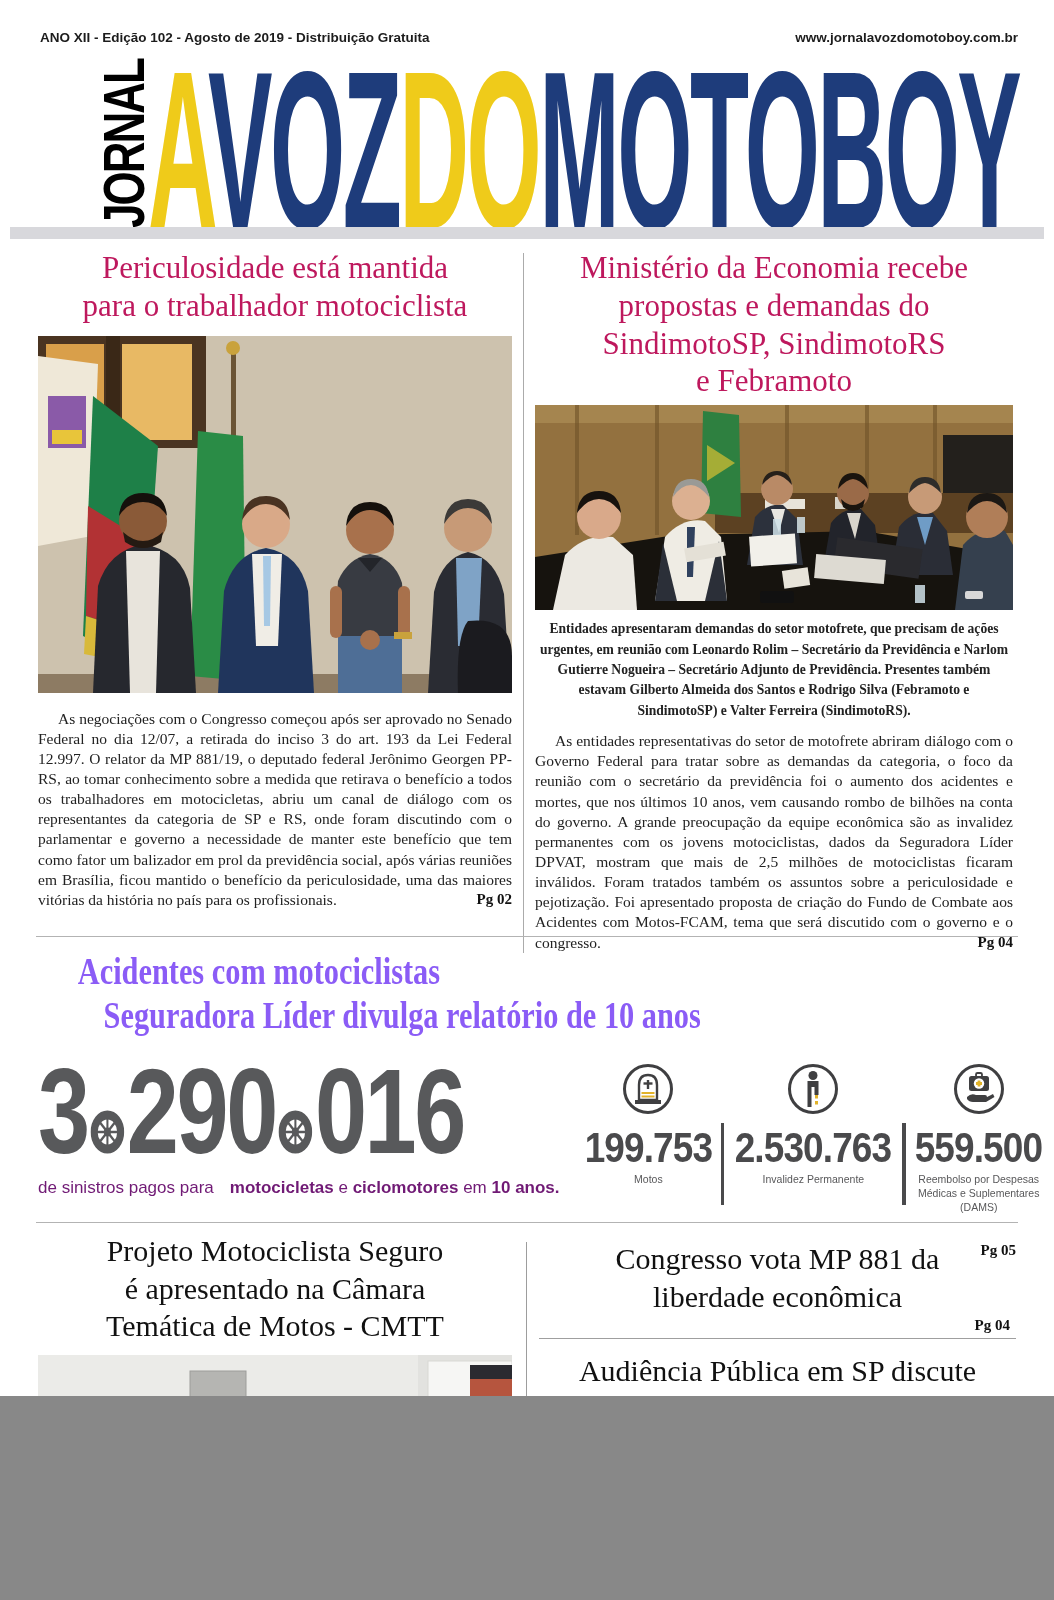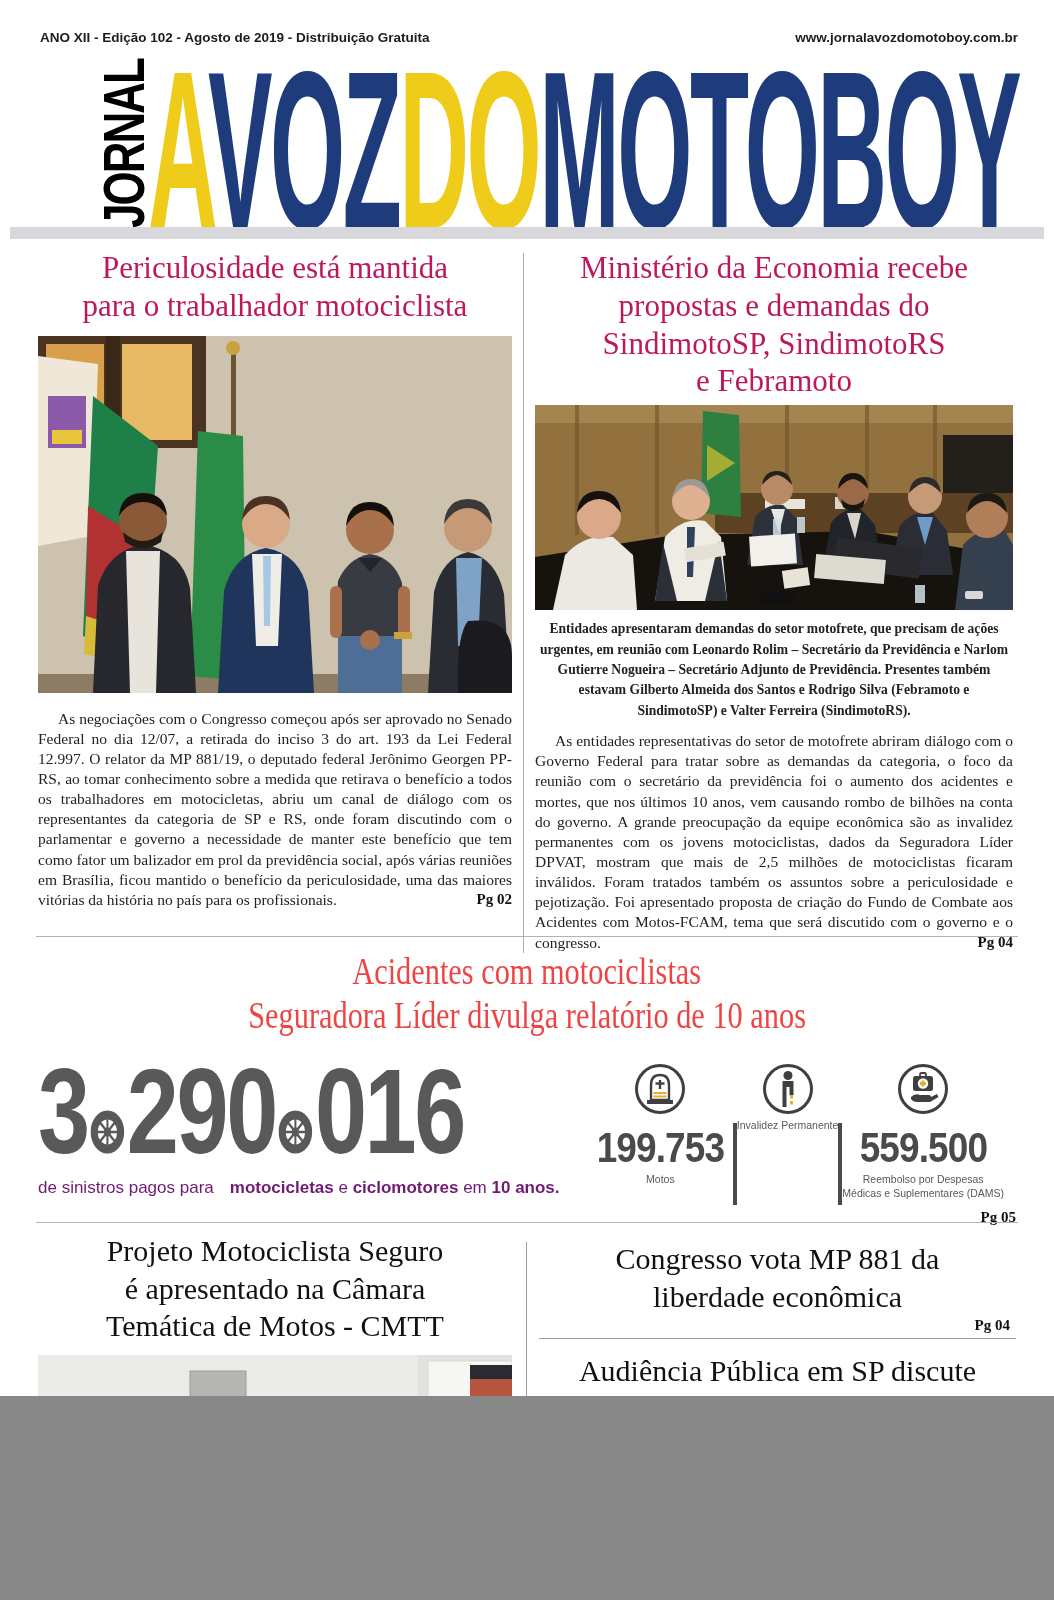--- a/index.html
+++ b/index.html
@@ -24,42 +24,42 @@
   
   .top-articles{position:absolute;top:249px;left:38px;width:978px;display:flex;}
   .col-l{width:474px;} .col-r{width:478px;}
   .headline{font-size:31px;line-height:1.22;text-align:center;white-space:pre-wrap;color:#be185d;}
   .photo{display:block;margin-top:11px;}
   .body-text{font-size:15.5px;line-height:1.3;text-align:justify;text-indent:20px;margin:16px 0 0 0;color:#222;}
   .pg{float:right;font-weight:bold;font-size:15px;text-indent:0;color:#111;}
   .caption{font-size:13.6px;font-weight:bold;line-height:1.5;text-align:center;margin:9px 2px 0 2px;color:#222;}
   
   .report{position:absolute;top:950px;left:38px;width:978px;}
-  .report-h{text-align:center;font-size:37px;line-height:1.18;color:#ef4444;}
+  .report-h{font-size:37px;line-height:1.18;color:#8b5cf6;font-weight:bold;}
   .report-h .squeeze{display:inline-block;transform:scaleX(0.82);transform-origin:center;white-space:nowrap;}
   .report-row{display:flex;margin-top:14px;gap:40px;}
   .bignum-wrap{width:478px;}
   .bignum{white-space:nowrap;transform:scaleX(0.78);transform-origin:left bottom;
           font-family:"Liberation Sans",sans-serif;font-weight:bold;font-size:120px;line-height:1;
           letter-spacing:-3px;color:#58595B;}
   .bignum .grp{display:inline;}
   .wheel{display:inline-block;vertical-align:-1px;margin:0 3px;}
   .bigcap{font-family:"Liberation Sans",sans-serif;font-size:17px;color:#701a75;margin-top:6px;white-space:nowrap;}
   .bigcap .b{font-weight:bold;}
   .bigcap .gap{margin-left:16px;}
-  .stats{flex:1;margin-left:20px;display:flex;justify-content:center;align-items:flex-start;padding-top:12px;}
+  .stats{flex:1;margin-left:20px;display:flex;justify-content:flex-start;align-items:flex-start;padding-top:12px;}
   .stat{text-align:center;}
   .stat-icon{display:block;margin:0 auto;}
   .stat-val{display:inline-block;transform:scaleX(0.88);transform-origin:center;
             font-family:"Liberation Sans",sans-serif;font-weight:bold;font-size:42px;line-height:1;
             letter-spacing:-1px;color:#4A4A4C;margin-top:12px;white-space:nowrap;}
   .stat-label{font-family:"Liberation Sans",sans-serif;font-size:10.5px;color:#58585A;line-height:1.3;
             margin-top:4px;white-space:pre-line;}
   .stat-div{width:4px;background:#4A4A4C;height:82px;margin-top:60px;}
-  .report-pg{text-align:right;font-weight:bold;font-size:15px;margin-top:4px;color:#111;}
+  .report-pg{text-align:right;font-weight:bold;font-size:15px;margin-top:28px;color:#111;}
   
   .bottom{position:absolute;top:1232px;left:38px;width:978px;display:flex;}
   .b-headline{font-size:30px;line-height:1.25;text-align:center;white-space:pre-wrap;color:#111;}
   .photo-wrap{position:relative;margin-top:10px;}
   .photo-pg{position:absolute;right:10px;bottom:24px;font-weight:bold;font-size:15px;color:#151515;}
   .vdiv2{width:1px;background:#9D9D9D;height:322px;margin:10px 12px 0 14px;}
   .col-br{flex:1;}
   .teaser{padding:8px 6px 4px 6px;}
   .teaser.rule{border-bottom:1px solid #9F9F9F;}
   .teaser-pg{text-align:right;font-weight:bold;font-size:15px;margin-top:2px;color:#111;}
@@ -244,20 +244,21 @@
         </div>
         <div class="stat-div"></div>
         <div class="stat">
           <svg class="stat-icon" width="52" height="52" viewBox="0 0 52 52">
             <circle cx="26" cy="26" r="23.5" fill="#fff" stroke="#3F3F41" stroke-width="3"></circle>
             <circle cx="26" cy="12.5" r="4.5" fill="#3F3F41"></circle>
             <path d="M20.5 18 L31.5 18 L31.5 32 L27.5 32 L27.5 24 L24.5 24 L24.5 32 L20.5 32 Z" fill="#3F3F41"></path>
             <rect x="20.5" y="32" width="4" height="12" fill="#3F3F41"></rect>
             <line x1="29.5" y1="32" x2="29.5" y2="44" stroke="#E2B32A" stroke-width="3" stroke-dasharray="3.5 2.5"></line>
           </svg>
+          <div><span class="stat-val">2.530.763</span></div>
           <div class="stat-label">Invalidez Permanente</div>
         </div>
         <div class="stat-div"></div>
         <div class="stat">
           <svg class="stat-icon" width="52" height="52" viewBox="0 0 52 52">
             <circle cx="26" cy="26" r="23.5" fill="#fff" stroke="#3F3F41" stroke-width="3"></circle>
             <rect x="16" y="13" width="20" height="15" rx="2.5" fill="#3F3F41"></rect>
             <rect x="23" y="10" width="6" height="4" rx="1.5" fill="none" stroke="#3F3F41" stroke-width="1.8"></rect>
             <circle cx="26" cy="20.5" r="5.2" fill="#fff"></circle>
             <path d="M24.6 17.5 h2.8 v1.6 h1.6 v2.8 h-1.6 v1.6 h-2.8 v-1.6 h-1.6 v-2.8 h1.6 Z" fill="#E2B32A"></path>

